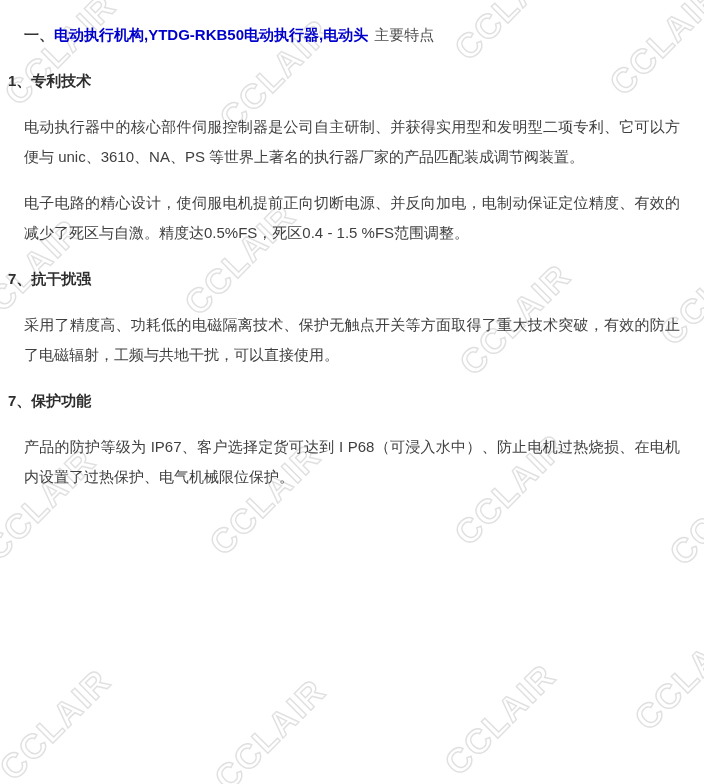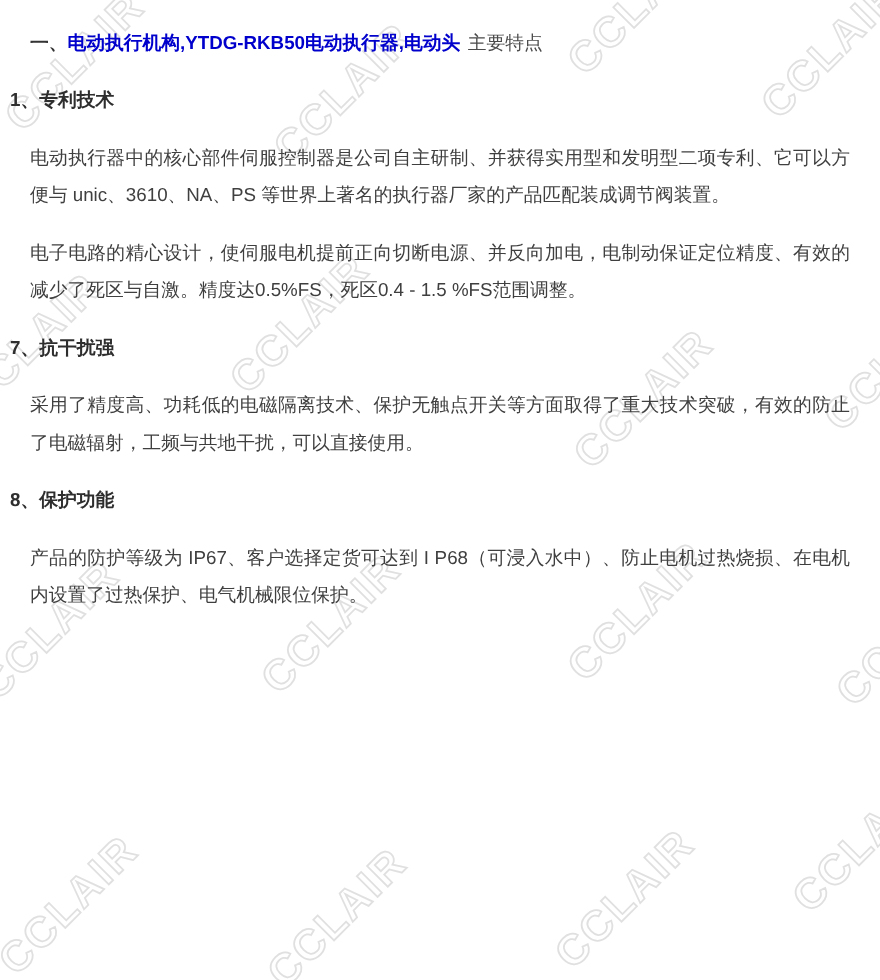--- a/index.html
+++ b/index.html
@@ -118,21 +118,21 @@
 
     <section>
       <p class="sec-heading">7、抗干扰强</p>
       <p class="sec-body">采用了精度高、功耗低的电磁隔离技术、保护无触点开关等方面取得了重大技术突破，有效的防止了电磁辐射，工频与共地干扰，可以直接使用。</p>
     </section>
 
     <section>
     </section>
 
     <section>
-      <p class="sec-heading">8、保护功能</p>
+      <p class="sec-heading">7、保护功能</p>
       <p class="sec-body">产品的防护等级为 IP67、客户选择定货可达到 I P68（可浸入水中）、防止电机过热烧损、在电机内设置了过热保护、电气机械限位保护。</p>
     </section>
 
     <section>
     </section>
 
   </div>
 </div>
 
 </body></html>

